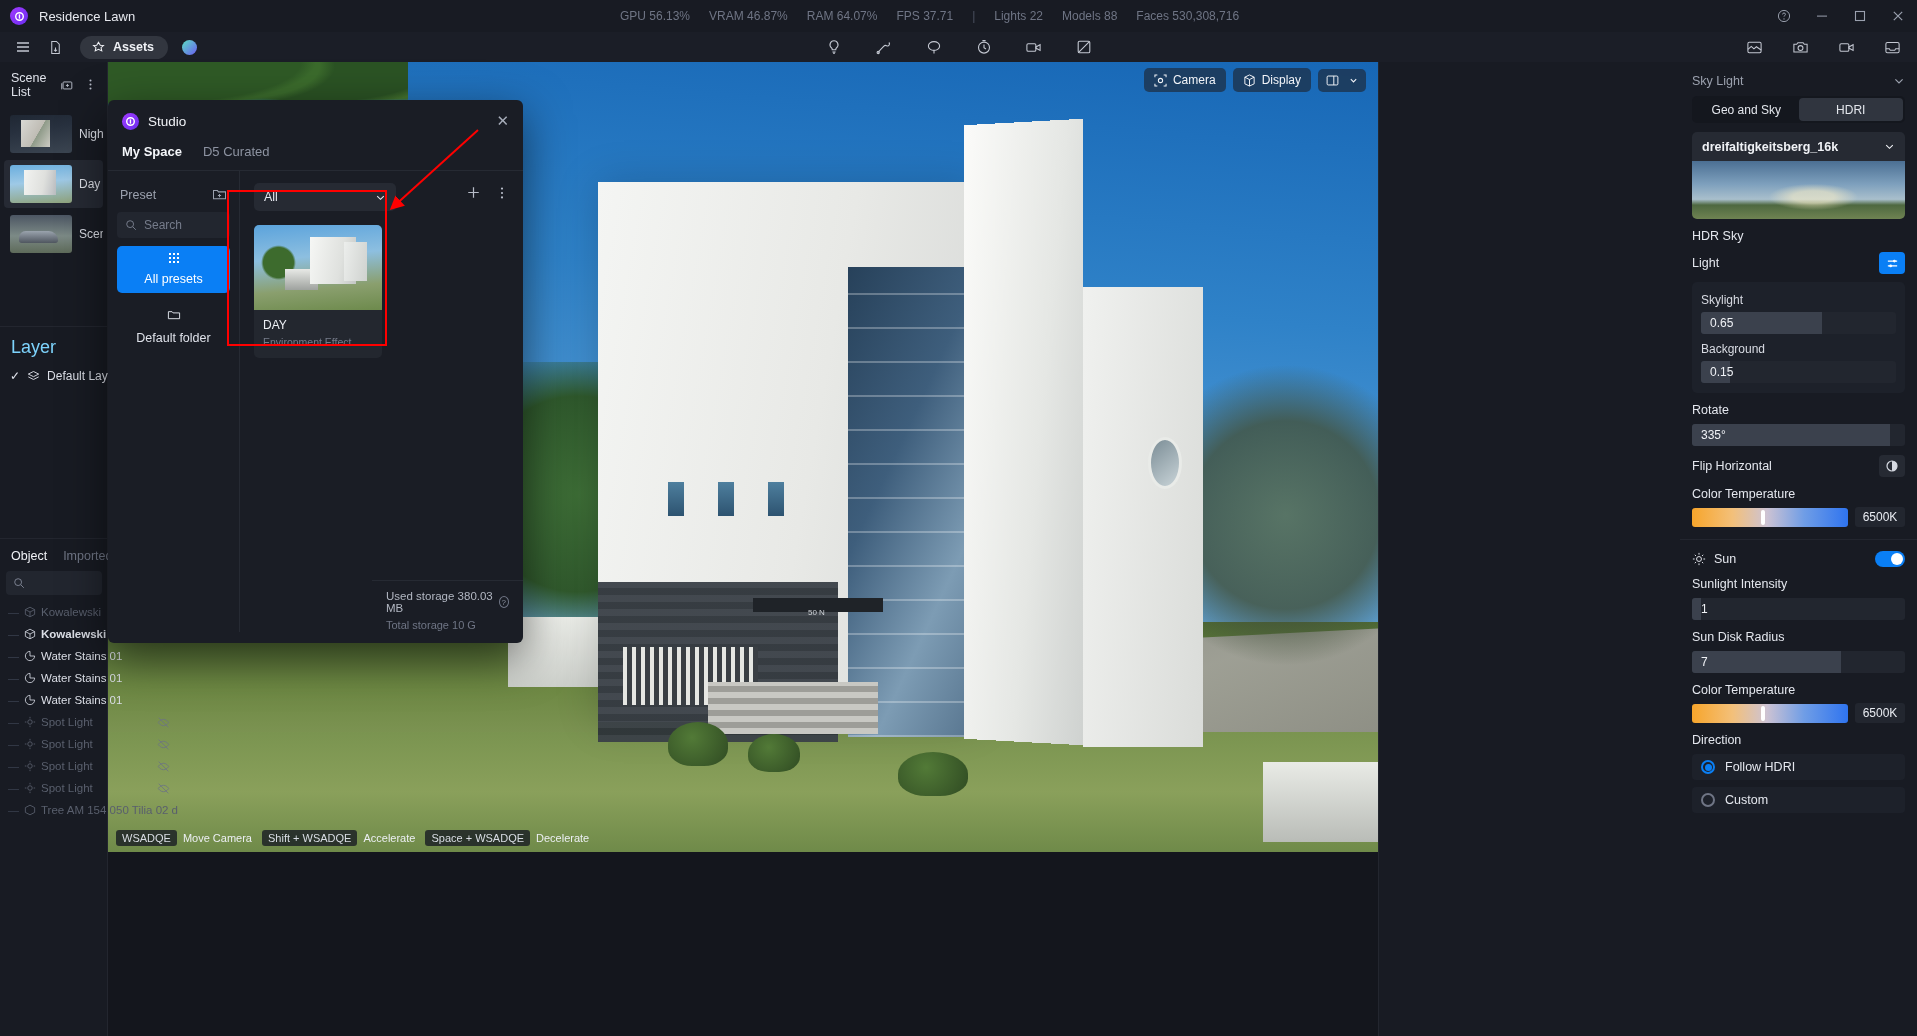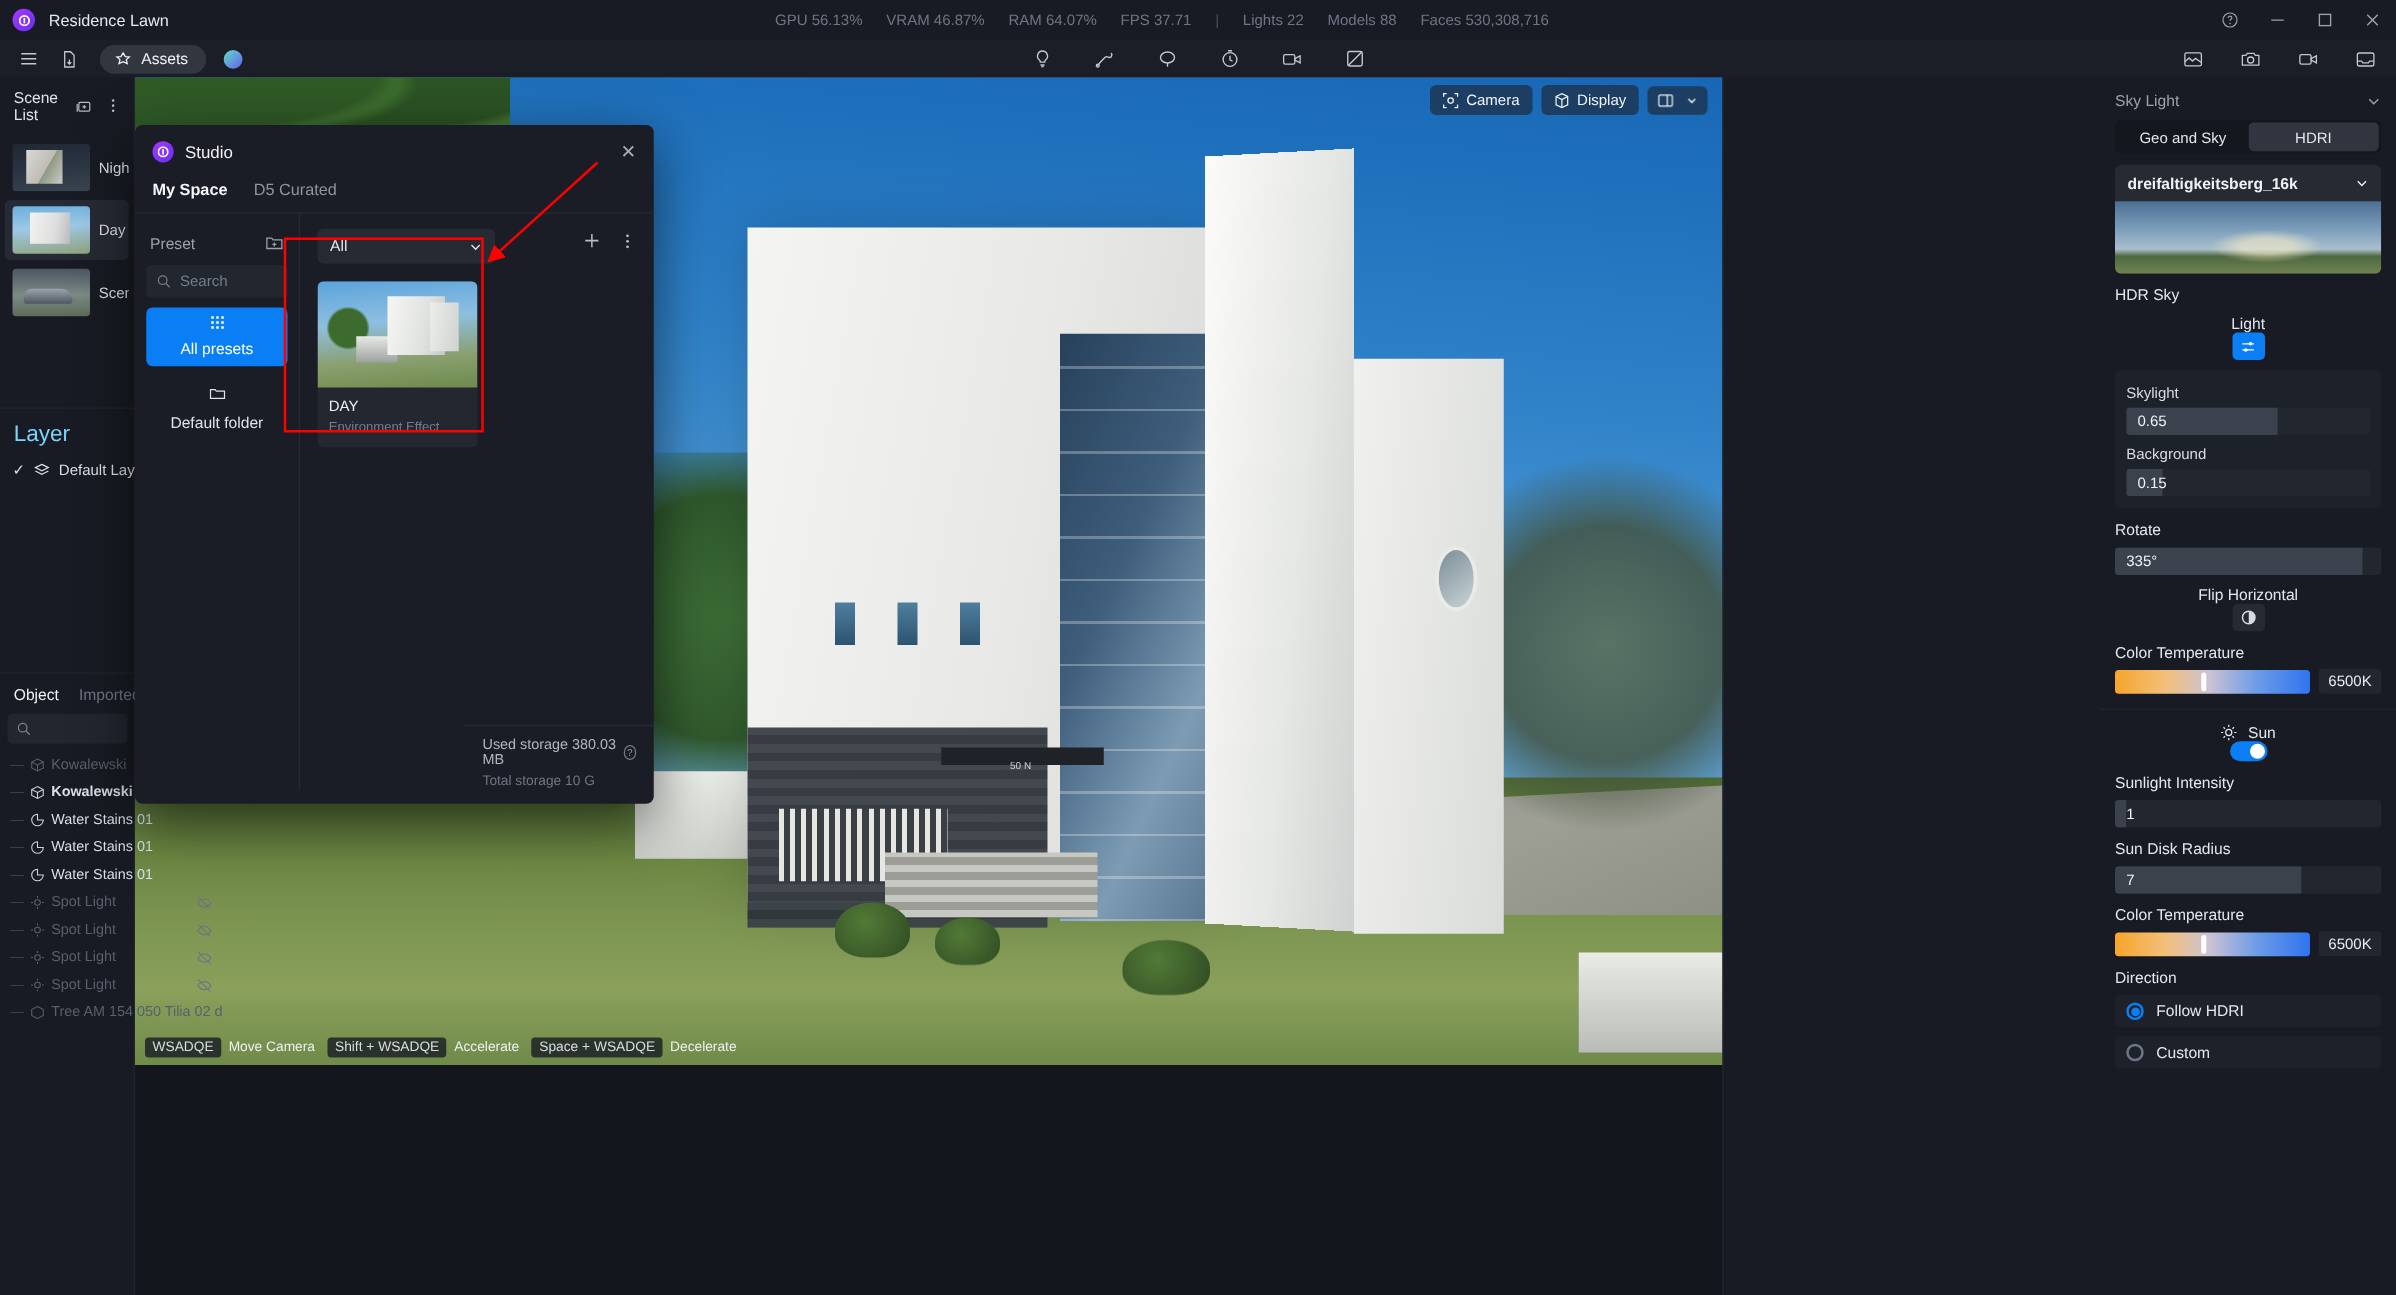--- a/index.html
+++ b/index.html
@@ -47,21 +47,21 @@
   }
   .tbar-left { display: flex; align-items: center; gap: 2px; padding-left: 8px; }
   .tb-icon {
     width: 30px; height: 26px; display: flex; align-items: center;
     justify-content: center; color: #c4c8d2; border-radius: 4px;
   }
   .assets-pill {
     display: flex; align-items: center; gap: 7px;
     background: #32363f; border-radius: 14px;
     padding: 4px 14px 4px 11px; margin-left: 8px;
-    font-size: 12.5px; color: #f0f2f6;
+    font-size: 12.5px; color: #f0f2f6; font-weight: bold;
   }
   .orb {
     width: 15px; height: 15px; border-radius: 50%;
     background: linear-gradient(135deg,#5ce0c4,#6b5cf0);
     margin-left: 12px;
   }
   .tbar-center {
     position: absolute; left: 50%; transform: translateX(-50%);
     display: flex; align-items: center; gap: 20px;
   }
@@ -395,21 +395,20 @@
   .hdri-img {
     height: 58px;
     background:
       radial-gradient(ellipse at 57% 62%, rgba(255,242,200,.55) 0 12%, transparent 26%),
       linear-gradient(180deg,#4b6f93 0%,#7ea0bd 40%,#a9bfcc 66%,#4e6840 76%,#6f8352 100%);
   }
   .rp-label { padding: 10px 12px 0; font-size: 12.5px; color: #e4e7ee; }
   .rp-row {
     display: flex; align-items: center; justify-content: space-between;
     padding: 9px 12px 0;
-    flex-direction: column;
   }
   .rp-row .lbl { font-size: 12.5px; color: #e4e7ee; }
   .sq-btn {
     width: 26px; height: 22px; border-radius: 4px; background: #262a33;
     display: flex; align-items: center; justify-content: center; color: #d6dae2;
   }
   .sq-btn.on { background: #0a7ff5; color: #fff; }
   .group {
     margin: 8px 12px 0; background: #1d212a; border-radius: 5px; padding: 8px 9px 10px;
   }

